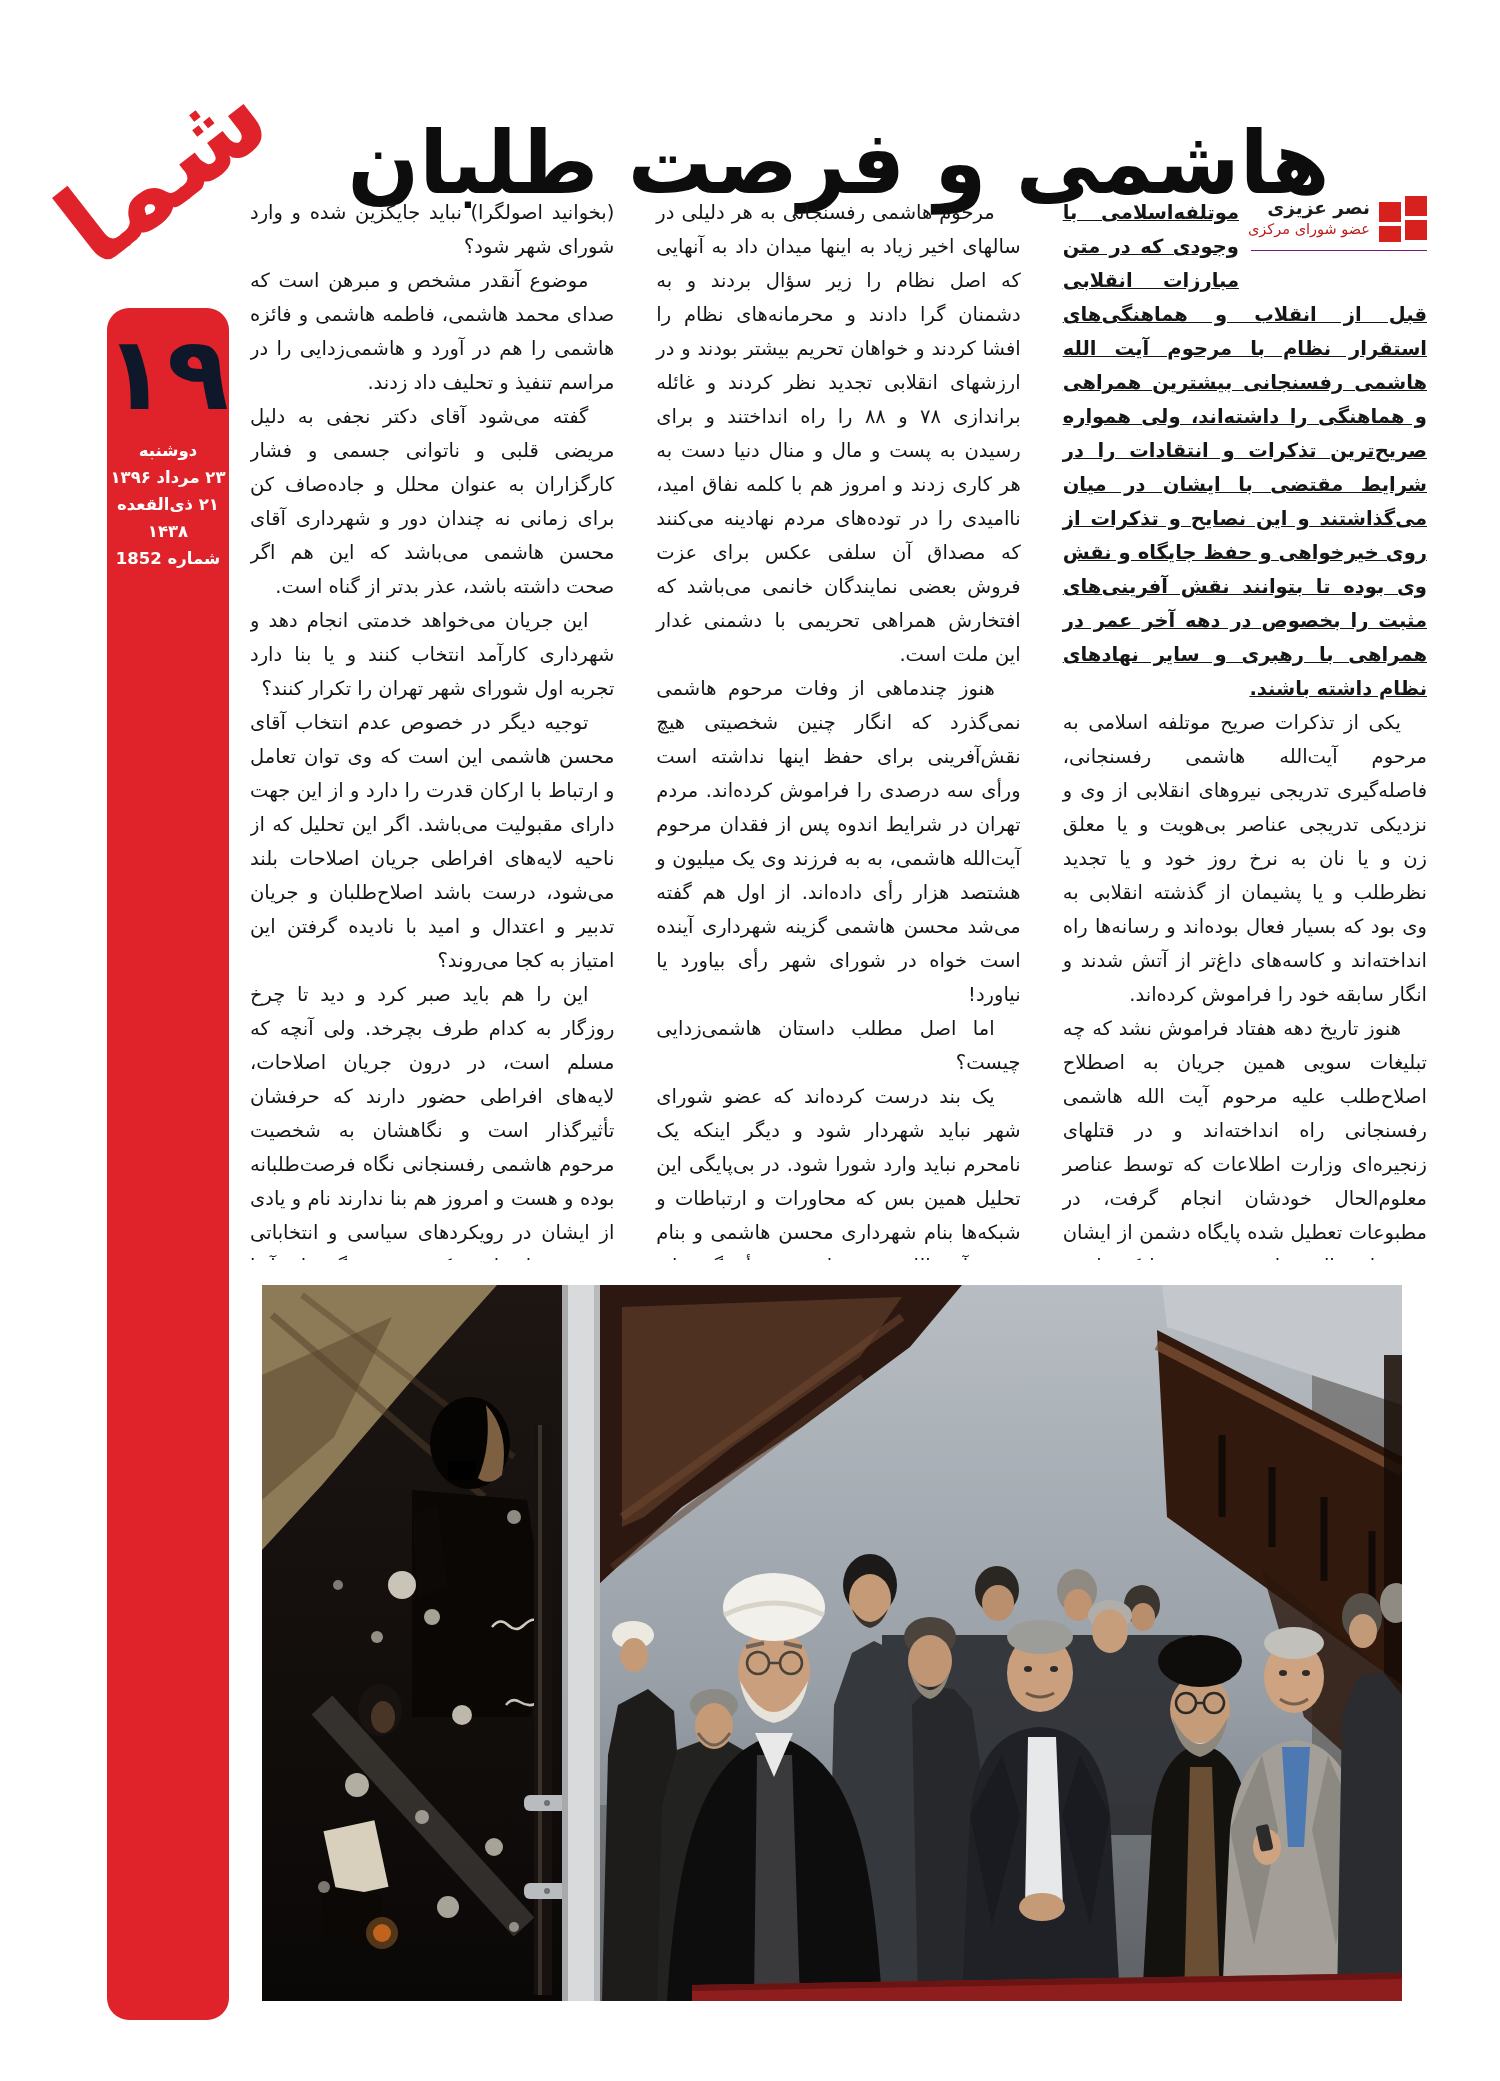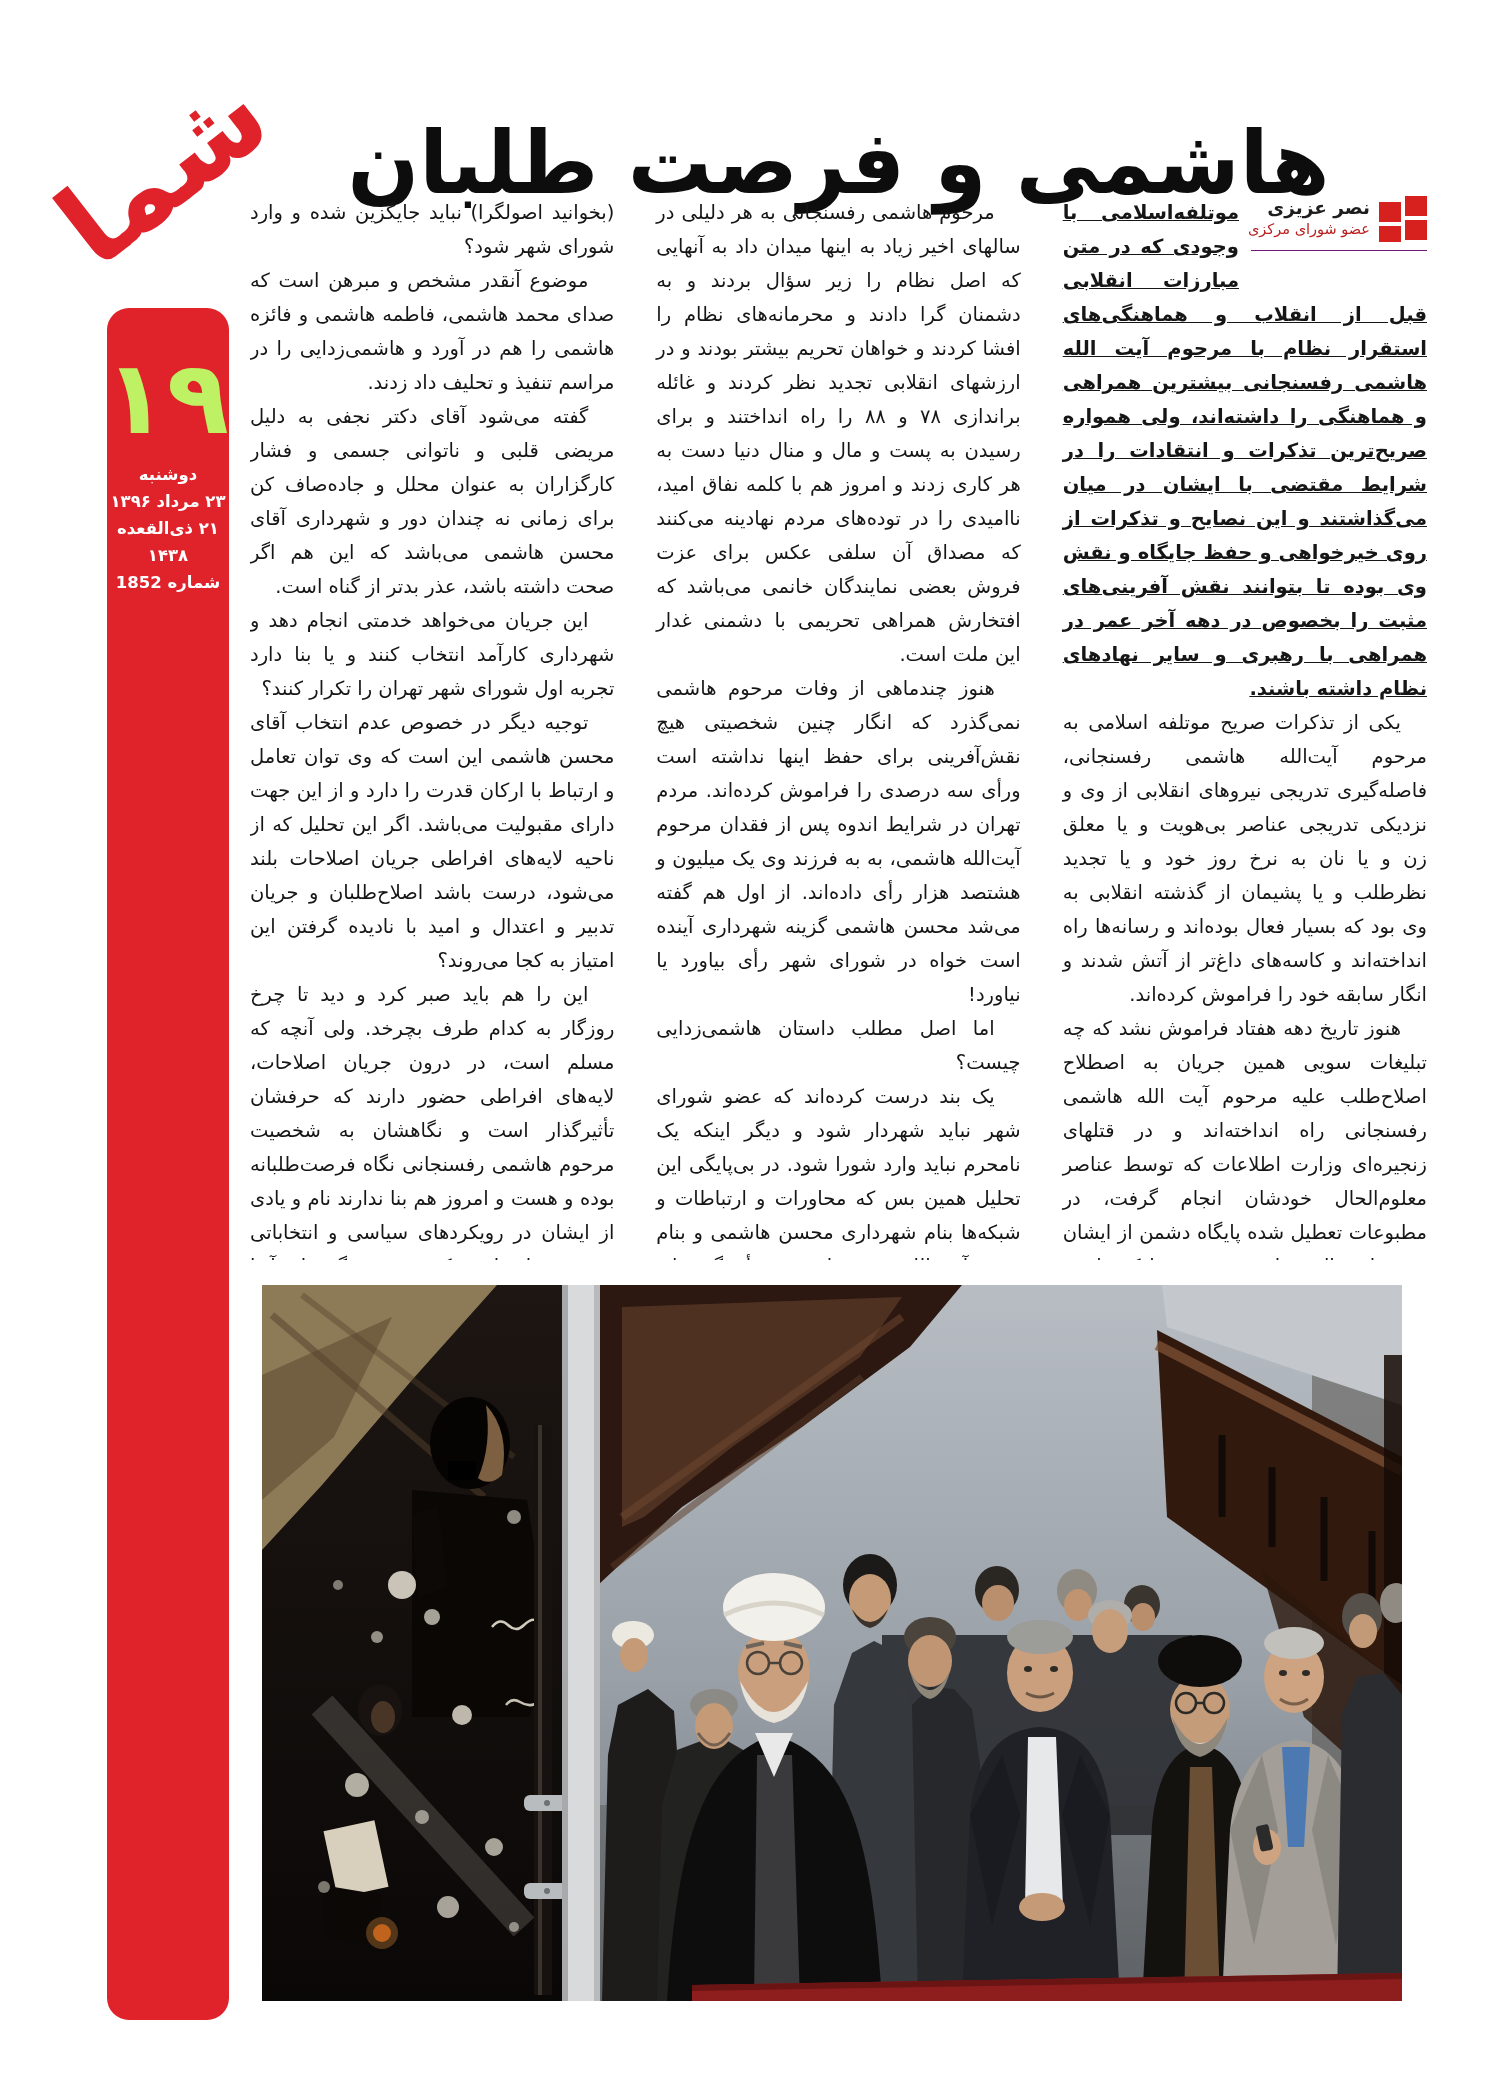--- a/index.html
+++ b/index.html
@@ -12,21 +12,21 @@
     position:absolute;left:70px;top:40px;width:185px;height:260px;
     display:flex;align-items:center;justify-content:center;
     color:#e0222a;font-size:112px;font-weight:bold;
     transform:rotate(-38deg);direction:rtl;line-height:1;
   }
   .red-bar{
     position:absolute;left:107px;top:308px;width:122px;height:1712px;
     background:#e0222a;border-radius:22px;
   }
   .page-number{
-    margin-top:36px;text-align:center;color:#bef264;
+    margin-top:12px;text-align:center;color:#0f172a;
     font-size:102px;line-height:1.05;font-weight:bold;direction:rtl;
   }
   .date-block{
     margin-top:10px;text-align:center;color:#ffffff;direction:rtl;
     font-size:16.5px;line-height:27px;font-weight:bold;
   }
   
   .headline{
     position:absolute;left:250px;top:58px;width:1177px;
     text-align:center;direction:rtl;

